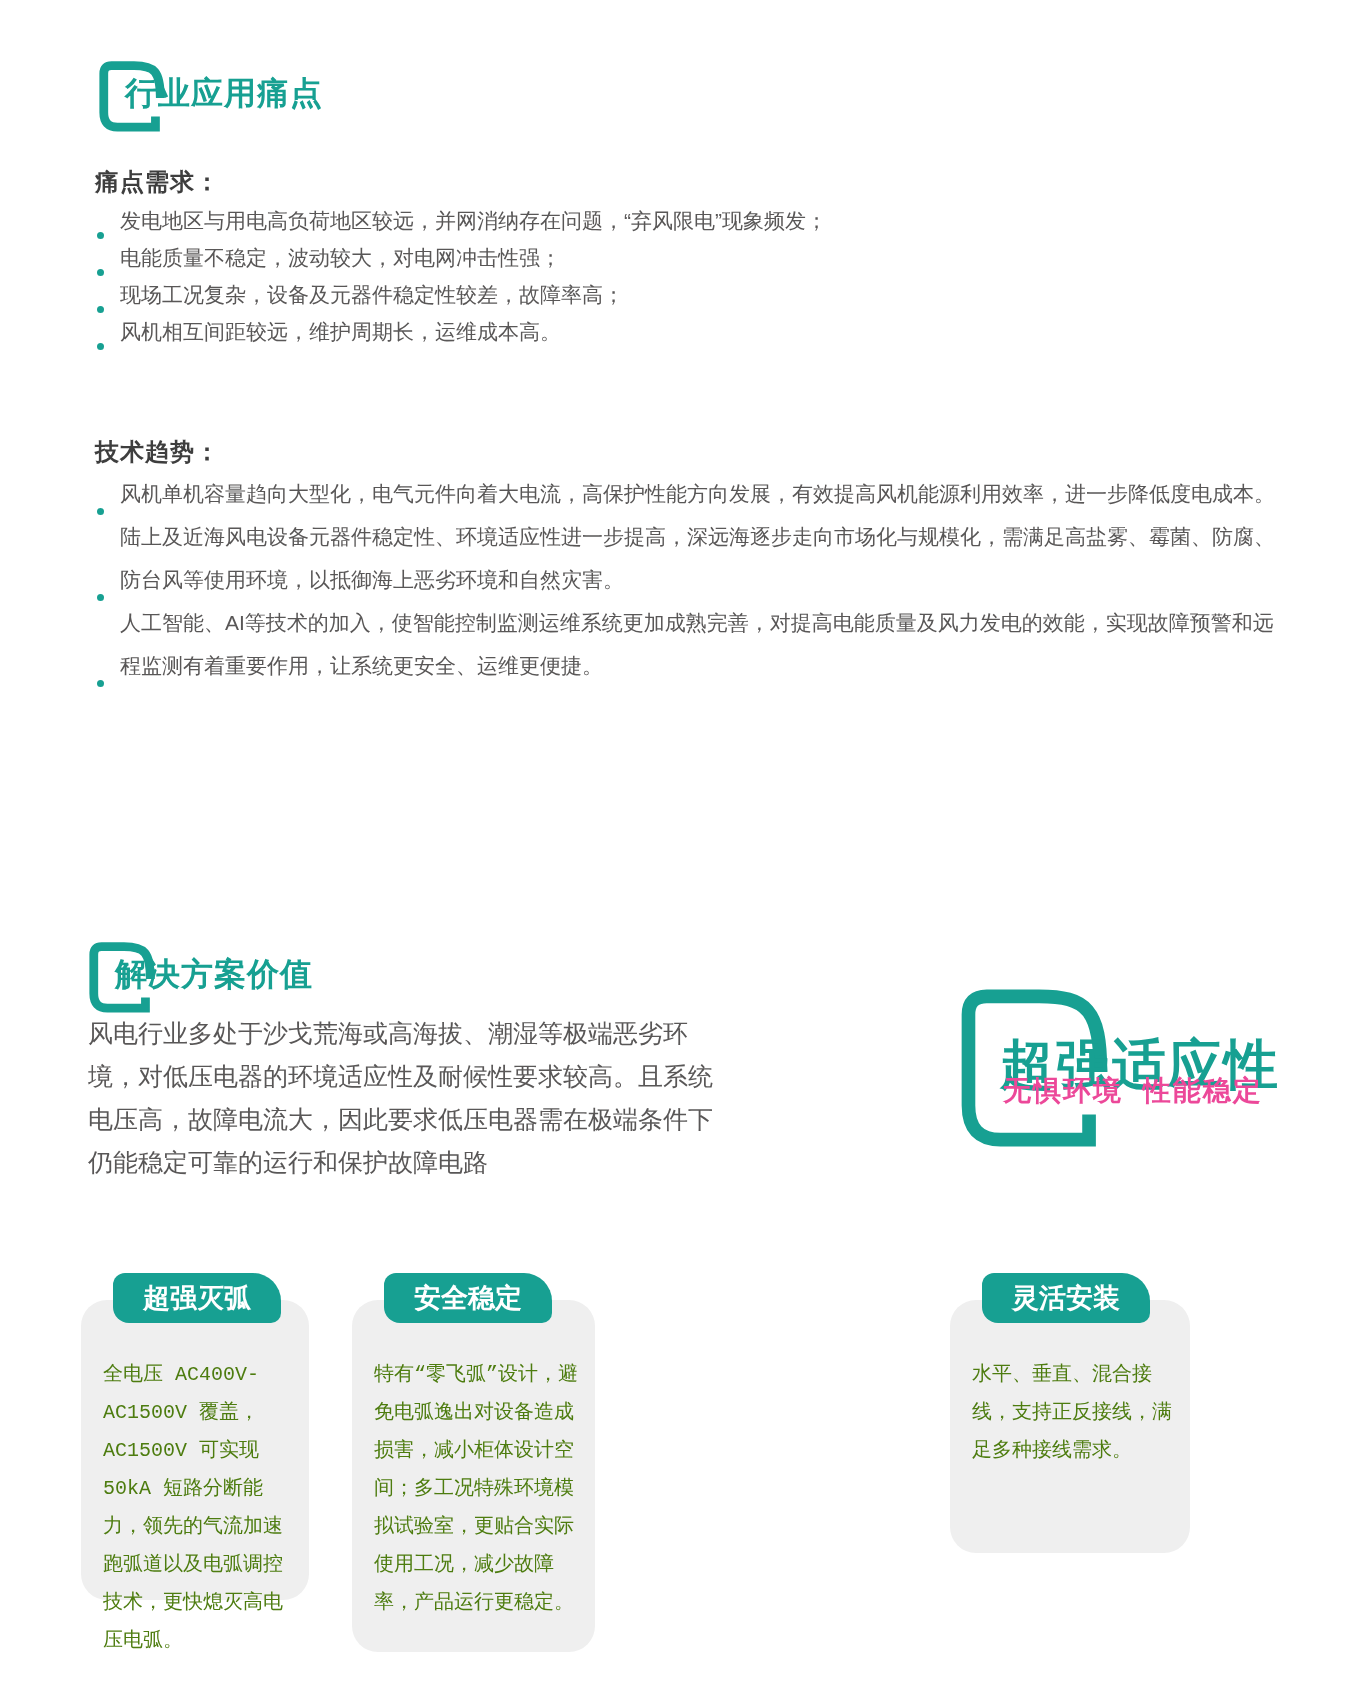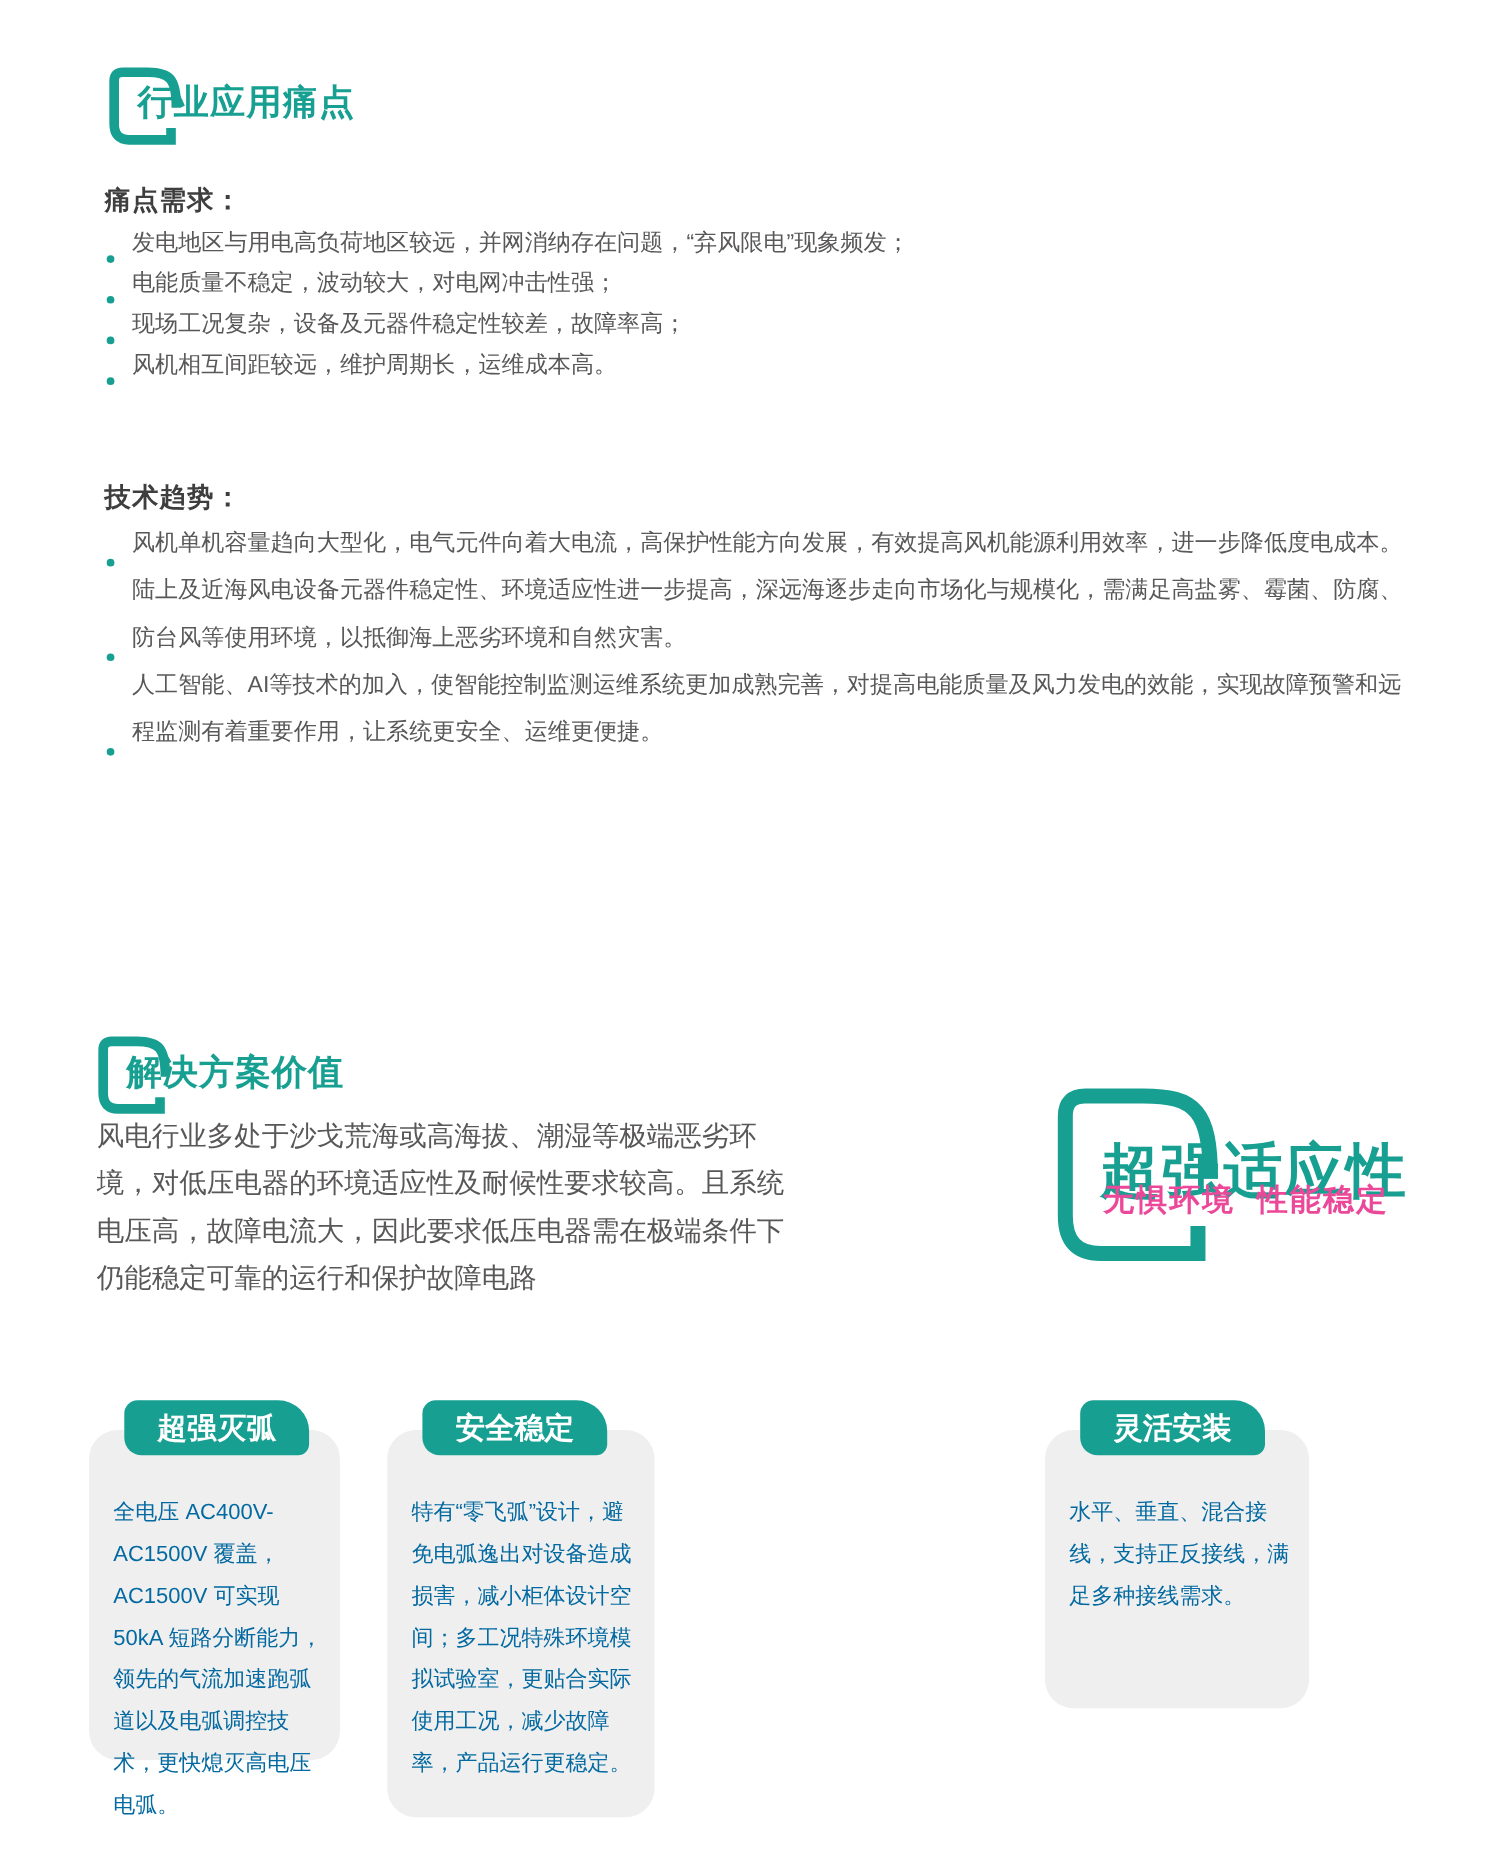--- a/index.html
+++ b/index.html
@@ -71,21 +71,21 @@
   #card-3 { left:950px; top:1300px; width:240px; height:253px; }
   .card .badge {
     position:absolute; top:-27px; left:32px;
     background:#17a092; color:#ffffff;
     font-size:27px; font-weight:bold; line-height:50px;
     padding:0 30px; white-space:nowrap;
     border-radius:12px 28px 10px 16px;
   }
   .card p {
     margin:0; padding:56px 12px 0 22px;
-    font-size:20px; line-height:38px; color:#0369a1;
+    font-size:20px; line-height:38px; color:#4d7c0f;font-family:Liberation Mono, monospace;
   }
 </style>
 </head>
 <body>
 
 <div class="page">
 
   <div class="sec-header" id="sh-pain">
     <svg viewBox="0 0 80 84" aria-hidden="true">
       <path d="M 67 47 C 67 20, 61 14, 40 14 L 17 14 Q 9 14, 9 22 L 9 62 Q 9 77, 23 77 L 62 77 L 62 66" fill="none" stroke="#17a092" stroke-width="9"></path>

